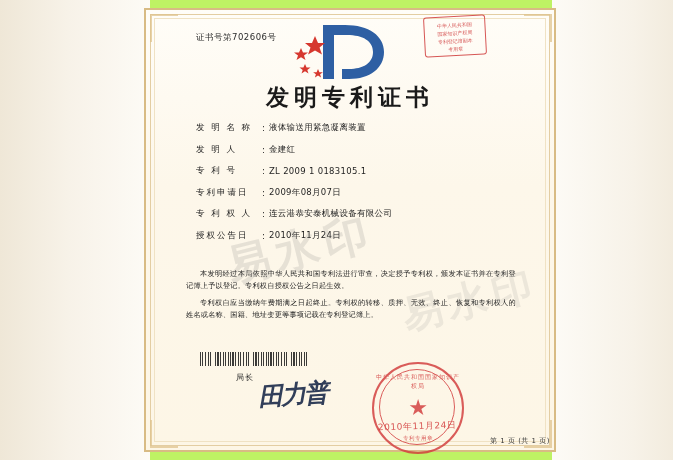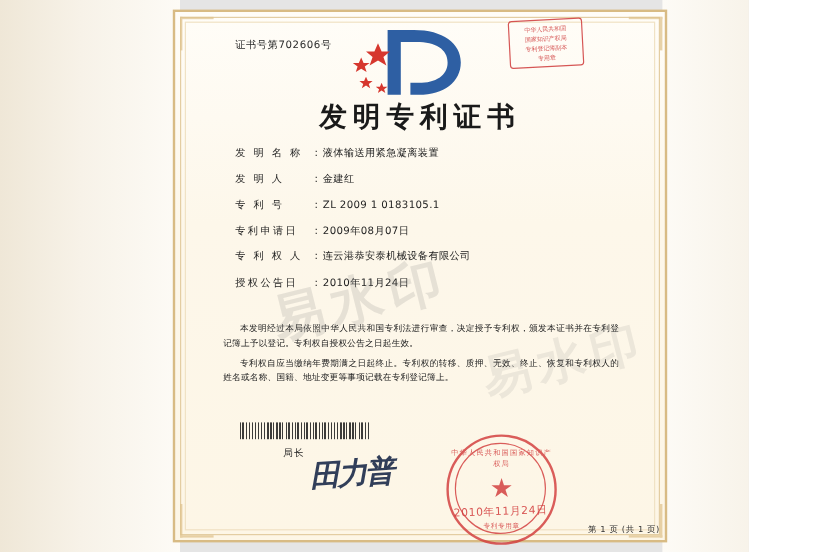--- a/index.html
+++ b/index.html
@@ -9,23 +9,23 @@
   }
   body {
     width: 700px;
     height: 460px;
     overflow: hidden;
     font-family: "DejaVu Sans", sans-serif;
   }
 
   #certificate {
     position: relative;
-    width: 624px;
+    width: 673px;
     height: 460px;
-    background: #e5e5e5;
+    background: #bef264;
     overflow: hidden;
   }
 
   
   .frame-outer {
     position: absolute;
     left: 144px;
     top: 8px;
     width: 412px;
     height: 444px;

